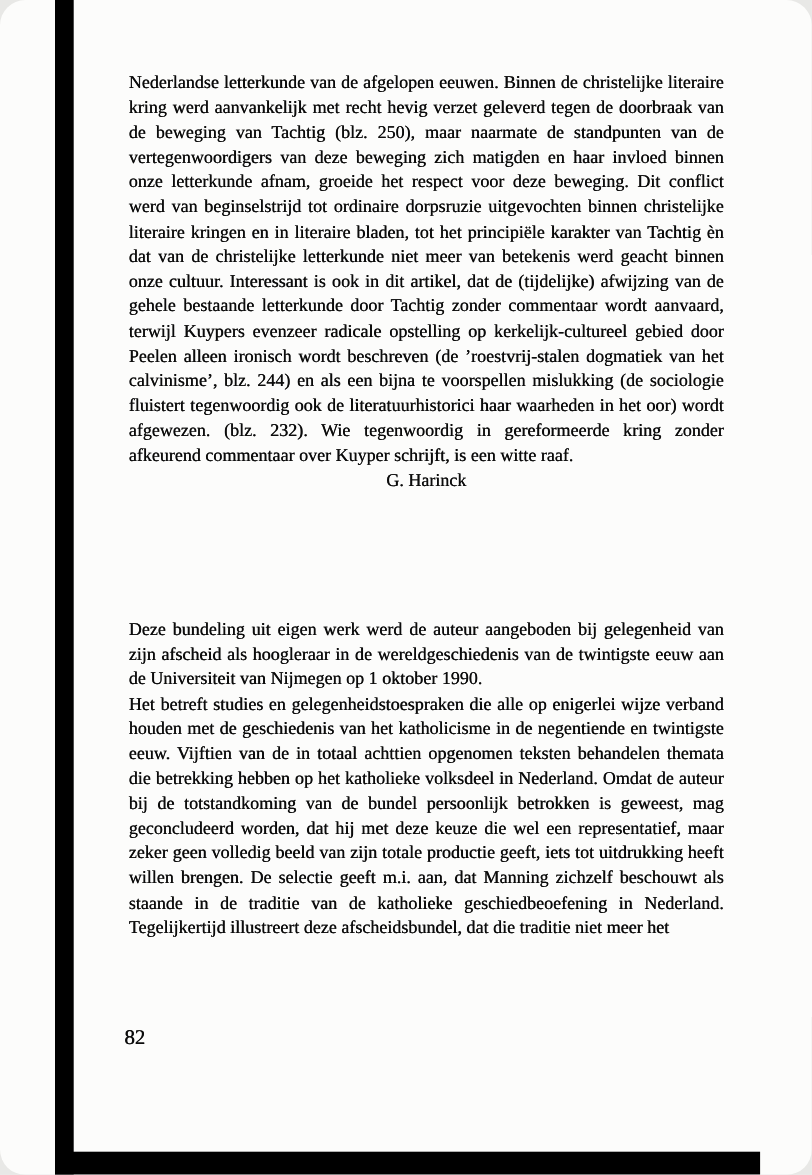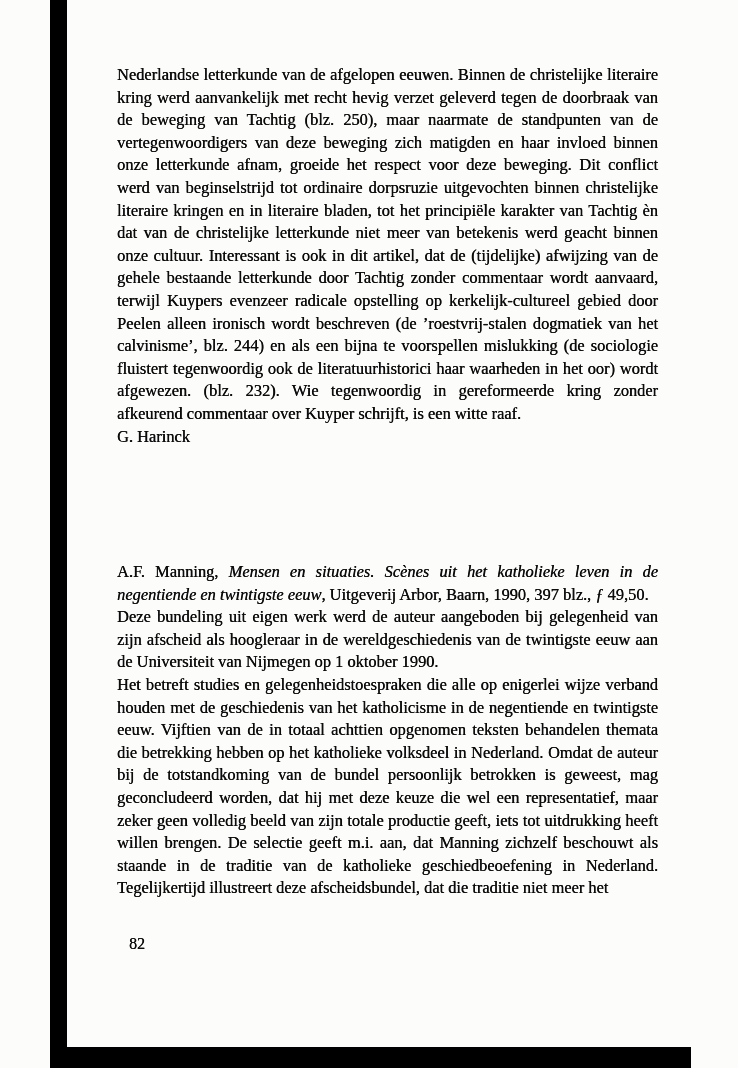--- a/index.html
+++ b/index.html
@@ -8,20 +8,21 @@
     background: #e8e8e6;
   }
   .scan {
     position: relative;
     width: 738px;
     height: 1068px;
     background: #fcfcfb;
     overflow: hidden;
     font-family: "Liberation Serif", "DejaVu Serif", serif;
     color: #0c0c0c;
+    border-radius: 23px;
   }
   
   .bar-left {
     position: absolute;
     left: 50px;
     top: 0;
     width: 17px;
     height: 1068px;
   }
   .bar-bottom {
@@ -39,46 +40,44 @@
   .block-top { top: 64px; }
   .block-manning { top: 561px; }
   p {
     margin: 0;
     font-size: 16.4px;
     line-height: 22.6px;
     text-align: justify;
     text-shadow: 0.3px 0 0 currentColor; 
   }
   p em { font-style: italic; }
-  .signature { text-align: left; }
+  .signature { text-align: center; }
   .after-heading { }
   .page-number {
     position: absolute;
     left: 113px;
     top: 933px;
-    font-size: 16px;
+    font-size: 19px;
     line-height: 22px;
     text-shadow: 0.3px 0 0 currentColor;
-    margin-left: 16px;
   }
 </style>
 </head>
 <body>
 
 <div class="scan">
 
   <div class="bar-left" style="background: rgb(0, 0, 0);"></div>
   <div class="bar-bottom" style="background: rgb(0, 0, 0);"></div>
 
   <section class="text-block block-top">
     <p>Nederlandse letterkunde van de afgelopen eeuwen. Binnen de christelijke literaire kring werd aanvankelijk met recht hevig verzet geleverd tegen de doorbraak van de beweging van Tachtig (blz. 250), maar naarmate de standpunten van de vertegenwoordigers van deze beweging zich matigden en haar invloed binnen onze letterkunde afnam, groeide het respect voor deze beweging. Dit conflict werd van beginselstrijd tot ordinaire dorpsruzie uitgevochten binnen christelijke literaire kringen en in literaire bladen, tot het principiële karakter van Tachtig èn dat van de christelijke letterkunde niet meer van betekenis werd geacht binnen onze cultuur. Interessant is ook in dit artikel, dat de (tijdelijke) afwijzing van de gehele bestaande letterkunde door Tachtig zonder commentaar wordt aanvaard, terwijl Kuypers evenzeer radicale opstelling op kerkelijk-cultureel gebied door Peelen alleen ironisch wordt beschreven (de ’roestvrij-stalen dogmatiek van het calvinisme’, blz. 244) en als een bijna te voorspellen mislukking (de sociologie fluistert tegenwoordig ook de literatuurhistorici haar waarheden in het oor) wordt afgewezen. (blz. 232). Wie tegenwoordig in gereformeerde kring zonder afkeurend commentaar over Kuyper schrijft, is een witte raaf.</p>
     <p class="signature">G. Harinck</p>
   </section>
 
   <section class="text-block block-manning">
-    <p><span>A.F. Manning, </span><em>Mensen en situaties. Scènes uit het katholieke leven in de negentiende en twintigste eeuw</em><span>, Uitgeverij Arbor, Baarn, 1990, 397 blz., </span><em>ƒ</em><span> 49,50.</span></p>
     <p class="after-heading">Deze bundeling uit eigen werk werd de auteur aangeboden bij gelegenheid van zijn afscheid als hoogleraar in de wereldgeschiedenis van de twintigste eeuw aan de Universiteit van Nijmegen op 1 oktober 1990.</p>
     <p>Het betreft studies en gelegenheidstoespraken die alle op enigerlei wijze verband houden met de geschiedenis van het katholicisme in de negentiende en twintigste eeuw. Vijftien van de in totaal achttien opgenomen teksten behandelen themata die betrekking hebben op het katholieke volksdeel in Nederland. Omdat de auteur bij de totstandkoming van de bundel persoonlijk betrokken is geweest, mag geconcludeerd worden, dat hij met deze keuze die wel een representatief, maar zeker geen volledig beeld van zijn totale productie geeft, iets tot uitdrukking heeft willen brengen. De selectie geeft m.i. aan, dat Manning zichzelf beschouwt als staande in de traditie van de katholieke geschiedbeoefening in Nederland. Tegelijkertijd illustreert deze afscheidsbundel, dat die traditie niet meer het</p>
   </section>
 
   <div class="page-number">82</div>
 
 </div>
 
 </body></html>

